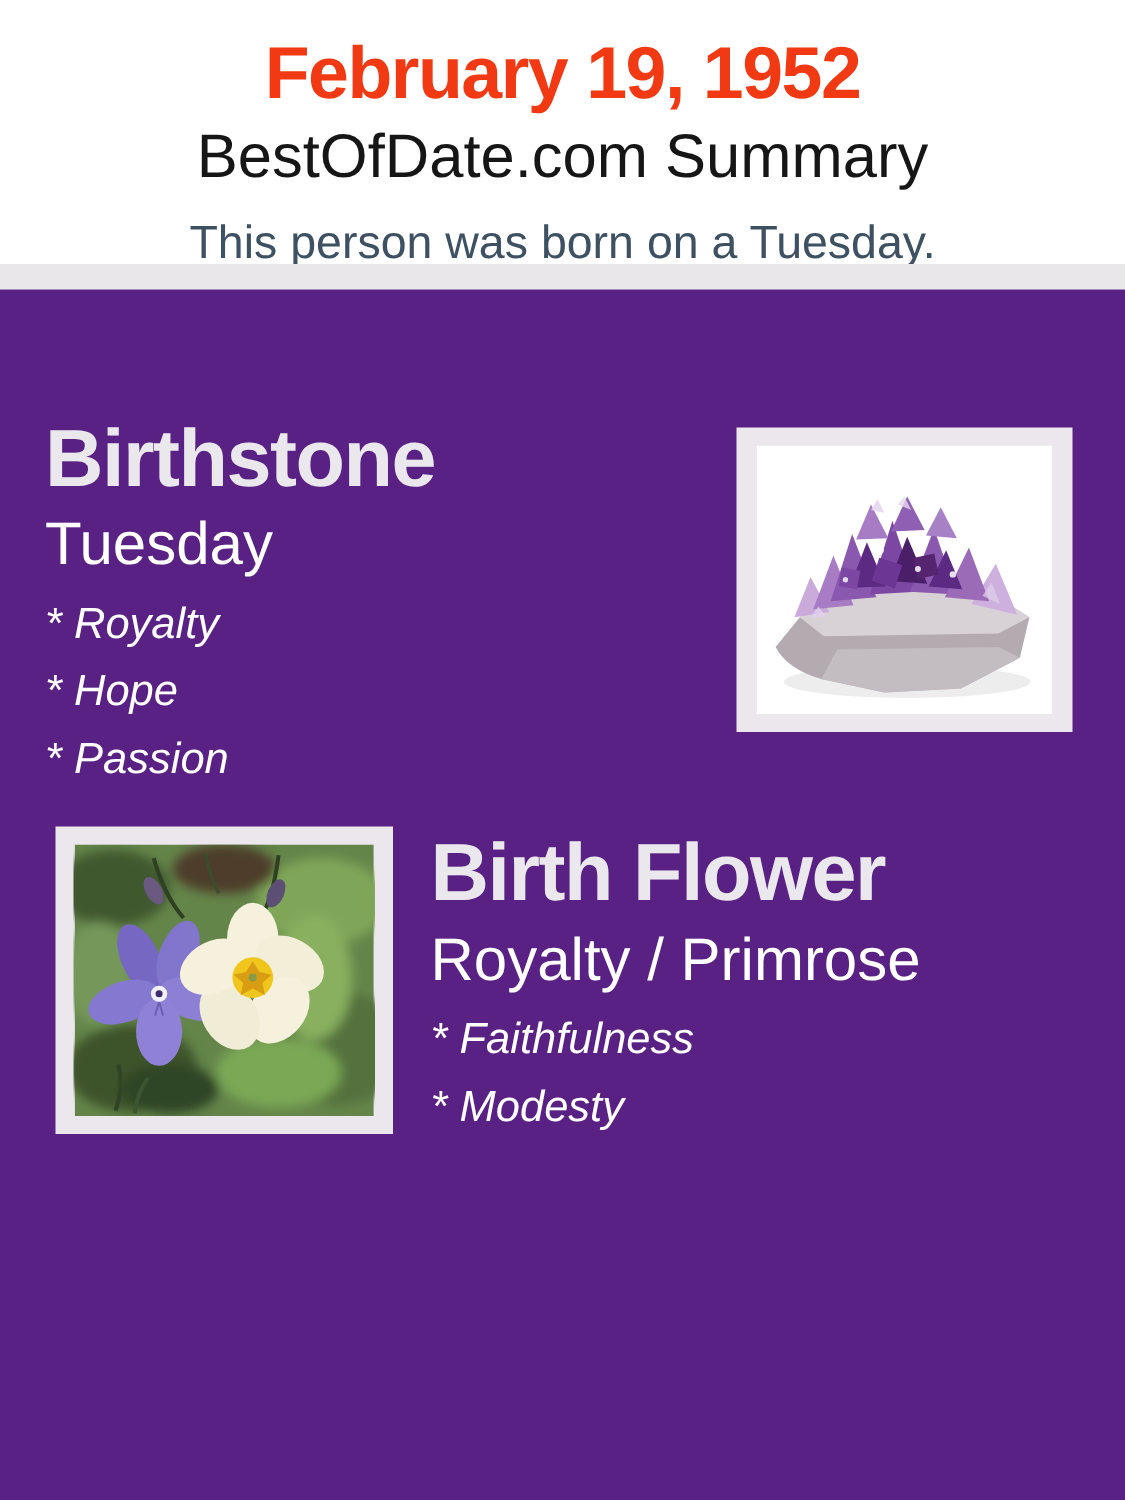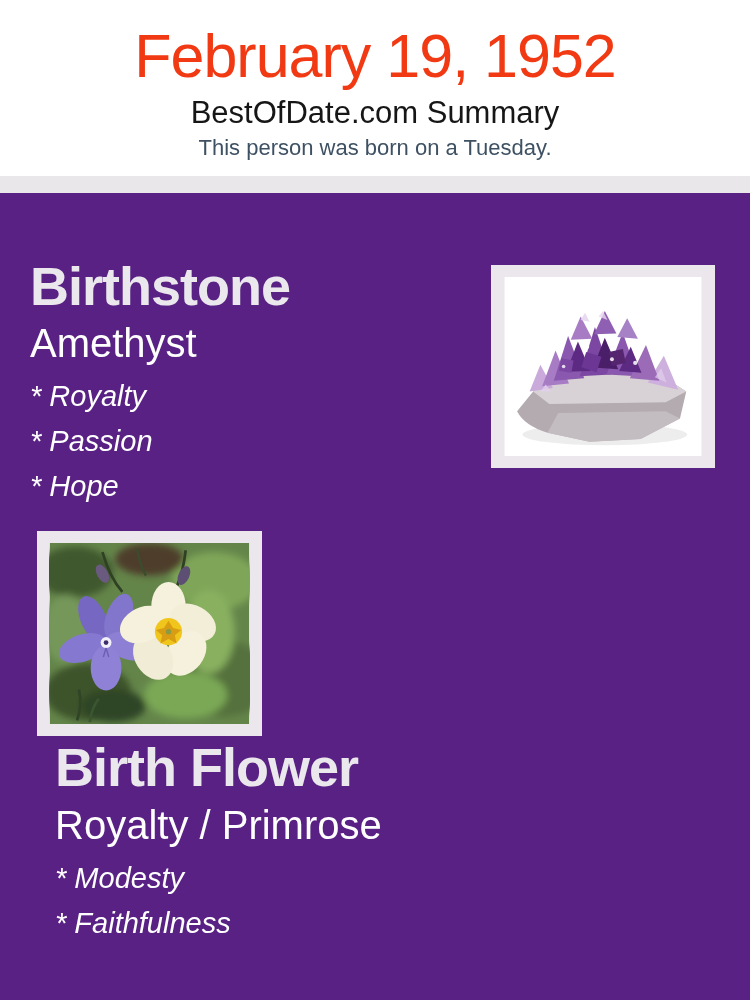--- a/index.html
+++ b/index.html
@@ -11,35 +11,35 @@
     --body-white:#ffffff;
     --frame-gray:#ebe7ec;
   }
   *{margin:0;padding:0;box-sizing:border-box;}
   html,body{width:750px;height:1000px;overflow:hidden;}
   body{font-family:"Liberation Sans","DejaVu Sans",sans-serif;background:#fff;}
   .page{width:750px;height:1000px;display:flex;flex-direction:column;}
 
   
   .top{background:#fff;height:176px;text-align:center;padding-top:24px;flex:0 0 auto;}
-  .date-title{color:var(--accent-orange);font-size:61px;font-weight:normal;line-height:1.05;letter-spacing:-1px;}
-  .site-summary{color:#161616;font-size:31px;margin-top:9px;line-height:1.0;}
-  .weekday{color:var(--weekday-text);font-size:22px;margin-top:9px;line-height:1.0;}
+  .date-title{color:var(--accent-orange);font-size:49px;font-weight:bold;line-height:1.05;letter-spacing:-1px;}
+  .site-summary{color:#161616;font-size:41px;margin-top:9px;line-height:1.0;}
+  .weekday{color:var(--weekday-text);font-size:31px;margin-top:21px;line-height:1.0;}
 
   .divider{height:17px;background:var(--divider-gray);flex:0 0 auto;}
 
   
   .main{background:var(--purple-background);flex:1 1 auto;color:var(--body-white);
         padding:24px 30px 0 30px;overflow:hidden;}
   h2.big{color:var(--heading-offwhite);font-weight:bold;font-size:56px;line-height:1.2;letter-spacing:-1px;}
   .zodiac-desc{font-size:38px;line-height:1.18;margin-top:8px;max-width:700px;}
 
   .section-row{display:flex;align-items:flex-start;}
-  .birthstone-row{margin-top:40px;justify-content:flex-end;}
-  .flower-row{margin-top:30px;flex-direction:column;}
+  .birthstone-row{margin-top:60px;justify-content:flex-end;}
+  .flower-row{margin-top:30px;}
   h2.mid{color:var(--heading-offwhite);font-weight:bold;font-size:54px;line-height:1.1;letter-spacing:-1px;}
   .subname{font-size:40px;line-height:1.15;margin-top:4px;}
   ul.traits{list-style:none;font-size:29px;margin-top:10px;}
   ul.traits li{margin-top:16px;line-height:1.0;font-style:italic;}
 
   .photo-frame{background:var(--frame-gray);padding:12px;flex:0 0 auto;line-height:0;}
   .amethyst-frame{width:224px;height:203px;margin-top:8px;margin-right:5px;}
   .flower-frame{width:225px;height:205px;margin-left:7px;}
   .photo-frame svg{width:100%;height:100%;display:block;}
   .grow{flex:1 1 auto;}
@@ -59,25 +59,25 @@
   <div class="divider"></div>
 
   <main class="main">
 
     <section>
     </section>
 
     <section class="section-row birthstone-row">
       <div class="grow">
         <h2 class="mid">Birthstone</h2>
-        <div class="subname">Amethyst</div>
+        <div class="subname">Tuesday</div>
         <ul class="traits">
           <li>* Royalty</li>
+          <li>* Hope</li>
           <li>* Passion</li>
-          <li>* Hope</li>
         </ul>
       </div>
       <figure class="photo-frame amethyst-frame">
         <svg viewBox="0 0 220 200" xmlns="http://www.w3.org/2000/svg">
           <rect width="220" height="200" fill="#ffffff"></rect>
           <ellipse cx="112" cy="176" rx="92" ry="12" fill="#ededee"></ellipse>
           <path d="M32,128 L14,150 Q22,166 48,174 L95,184 L152,181 L196,158 L203,128 L172,108 L58,104 Z" fill="#b3abb0"></path>
           <path d="M32,128 L58,104 L172,108 L203,128 L180,140 L50,142 Z" fill="#d8d2d6"></path>
           <path d="M48,174 L95,184 L152,181 L196,158 L180,150 L60,152 Z" fill="#c7c0c4" opacity="0.8"></path>
           <polygon points="28,128 40,98 54,124" fill="#c9aadb"></polygon>
@@ -154,20 +154,20 @@
             <circle cx="131" cy="98" r="3" fill="#8a9a43"></circle>
           </g>
           <path d="M30,196 q6,-18 2,-34" stroke="#2f4526" stroke-width="3" fill="none"></path>
           <path d="M44,198 q2,-16 10,-26" stroke="#3a5530" stroke-width="3" fill="none"></path>
         </svg>
       </figure>
       <div class="grow flower-text">
         <h2 class="mid">Birth Flower</h2>
         <div class="subname">Royalty / Primrose</div>
         <ul class="traits">
+          <li>* Faithfulness</li>
           <li>* Modesty</li>
-          <li>* Faithfulness</li>
         </ul>
       </div>
     </section>
 
   </main>
 </div>
 
 </body></html>

